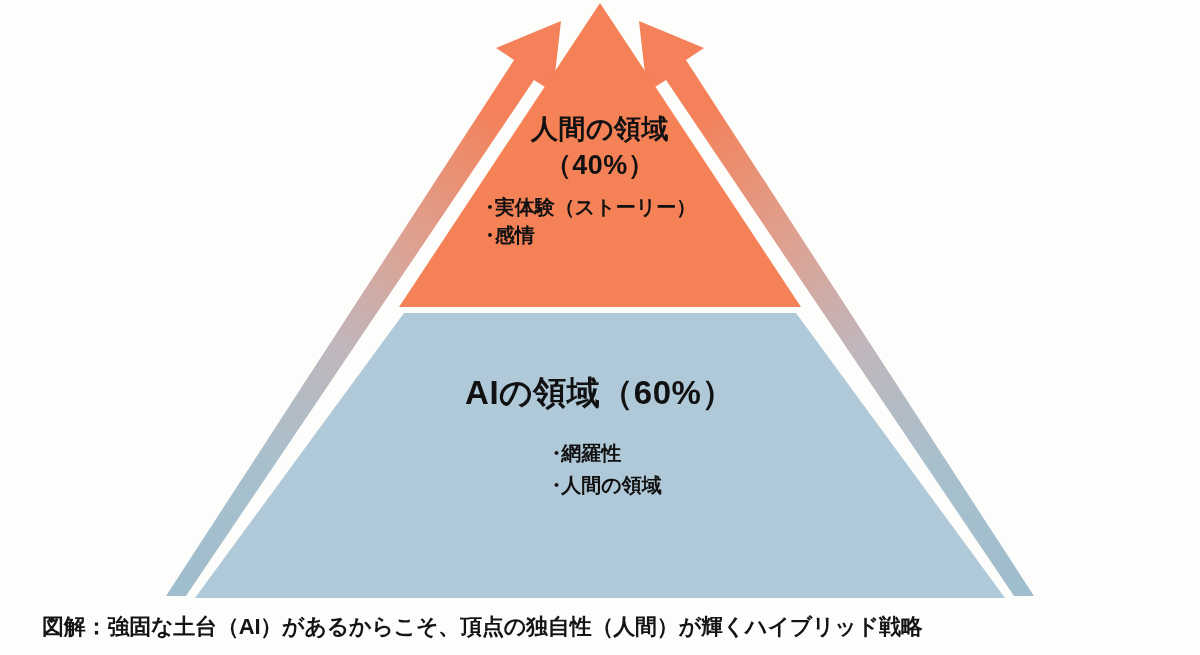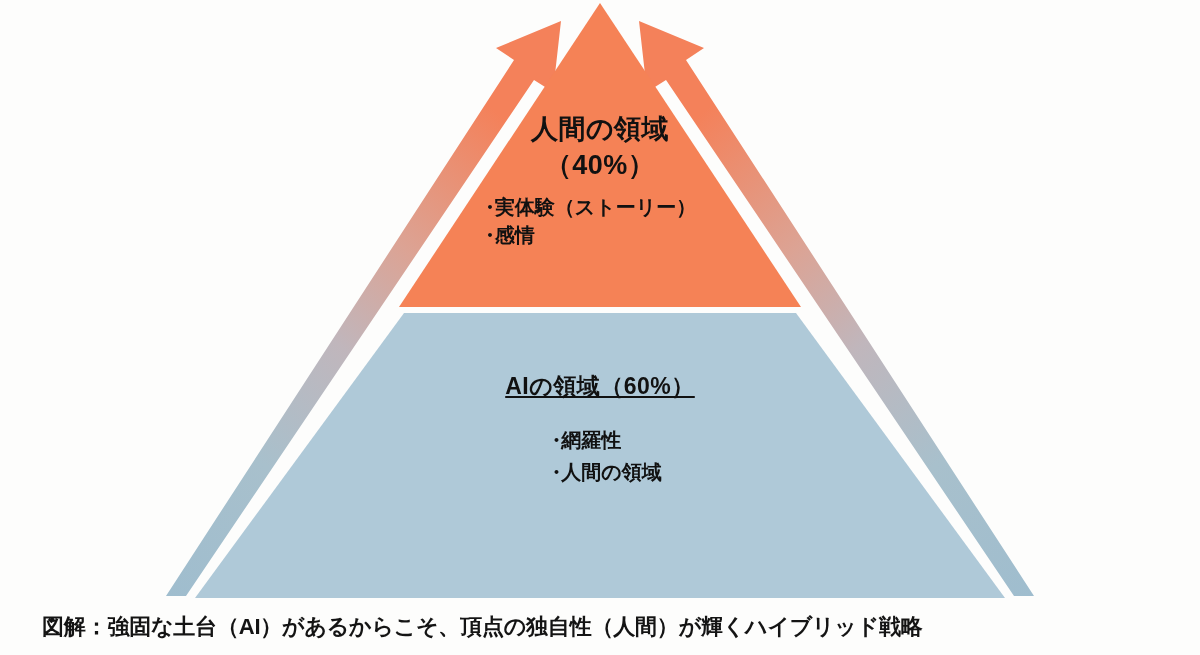--- a/index.html
+++ b/index.html
@@ -69,25 +69,24 @@
     width: 15px;
   }
 
   
   #ai-layer {
     left: 330px;
     top: 372px;
     width: 540px;
   }
   #ai-heading {
-    font-size: 23px;
+    font-size: 33px;
     font-weight: bold;
     line-height: 1.3;
     letter-spacing: 0.5px;
-    text-decoration: underline;
   }
   #ai-bullets {
     list-style: none;
     margin: 22px 16px 0 0;
     padding: 0;
     display: inline-block;
     text-align: left;
     margin-left: 24px;
   }
   #ai-bullets li {

